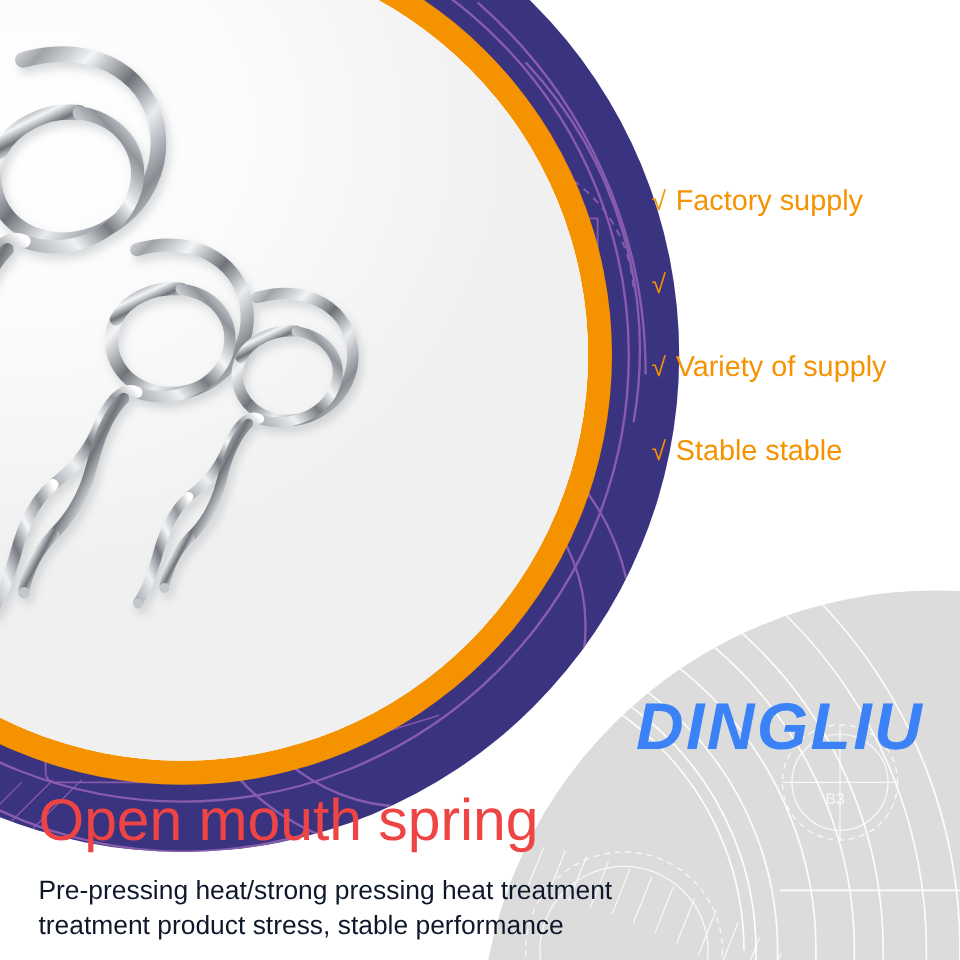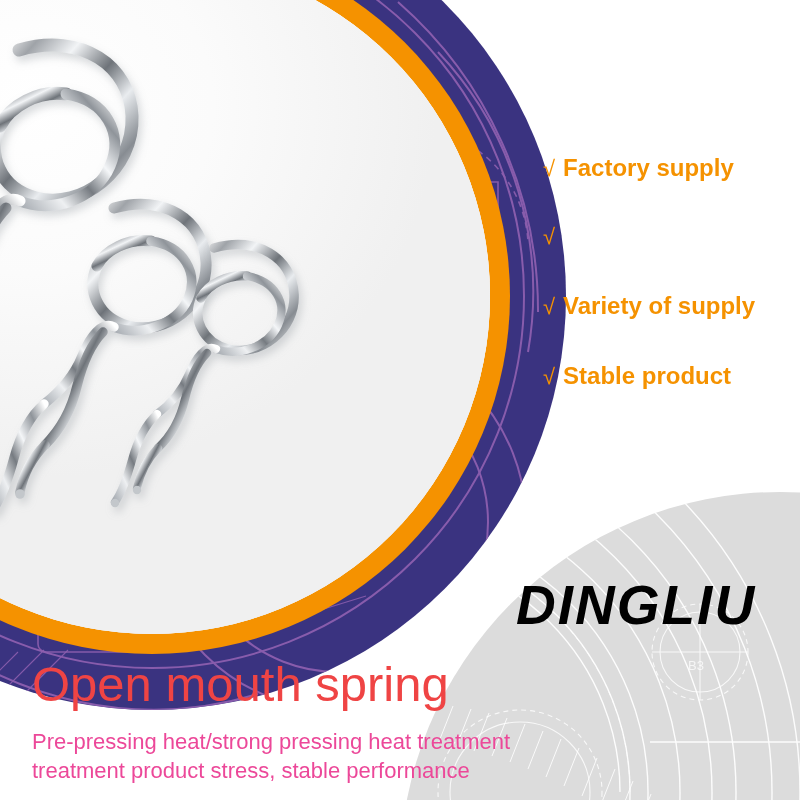--- a/index.html
+++ b/index.html
@@ -33,28 +33,28 @@
     left: 400px;
     top: 492px;
     width: 760px;
     height: 760px;
     border-radius: 50%;
     background: #dcdcdc;
     overflow: hidden;
   }
   .watermark {
     position: absolute;
-    left: 516px;
+    left: 530px;
     top: 578px;
     font-family: "Liberation Sans", sans-serif;
     font-style: italic;
     font-weight: 700;
     font-size: 55px;
     letter-spacing: 2px;
-    color: #000000;
+    color: #3b82f6;
     white-space: nowrap;
     line-height: 1;
   }
 
   
   .disc-stack {
     position: absolute;
     left: -262px;
     top: -118px;
     width: 828px;
@@ -110,41 +110,41 @@
   .feature-check {
     color: #f59200;
     font-size: 22px;
     font-weight: 400;
     margin-right: 8px;
     line-height: 1;
   }
   .feature-label {
     color: #f59200;
     font-size: 24px;
-    font-weight: 700;
+    font-weight: 400;
     line-height: 1;
   }
 
   
   .headline {
     position: absolute;
     left: 32px;
     top: 659px;
     color: #ef4444;
     font-size: 49px;
     font-weight: 300;
     letter-spacing: 0px;
     line-height: 1.06;
     white-space: nowrap;
   }
   .subline {
     position: absolute;
     left: 32px;
     top: 727px;
-    color: #ec4899;
+    color: #0f172a;
     font-size: 22px;
     font-weight: 400;
     line-height: 1.32;
     max-width: 640px;
   }
   .subline span { display: block; }
 </style>
 </head>
 <body>
 
@@ -335,21 +335,21 @@
     </div>
     <div class="feature-row">
       <span class="feature-check">√</span>
     </div>
     <div class="feature-row">
       <span class="feature-check">√</span>
       <span class="feature-label">Variety of supply</span>
     </div>
     <div class="feature-row">
       <span class="feature-check">√</span>
-      <span class="feature-label">Stable product</span>
+      <span class="feature-label">Stable stable</span>
     </div>
   </div>
 
   <div class="headline">Open mouth spring</div>
   <div class="subline">
     <span>Pre-pressing heat/strong pressing heat treatment</span>
     <span>treatment product stress, stable performance</span>
   </div>
 
 </div>

